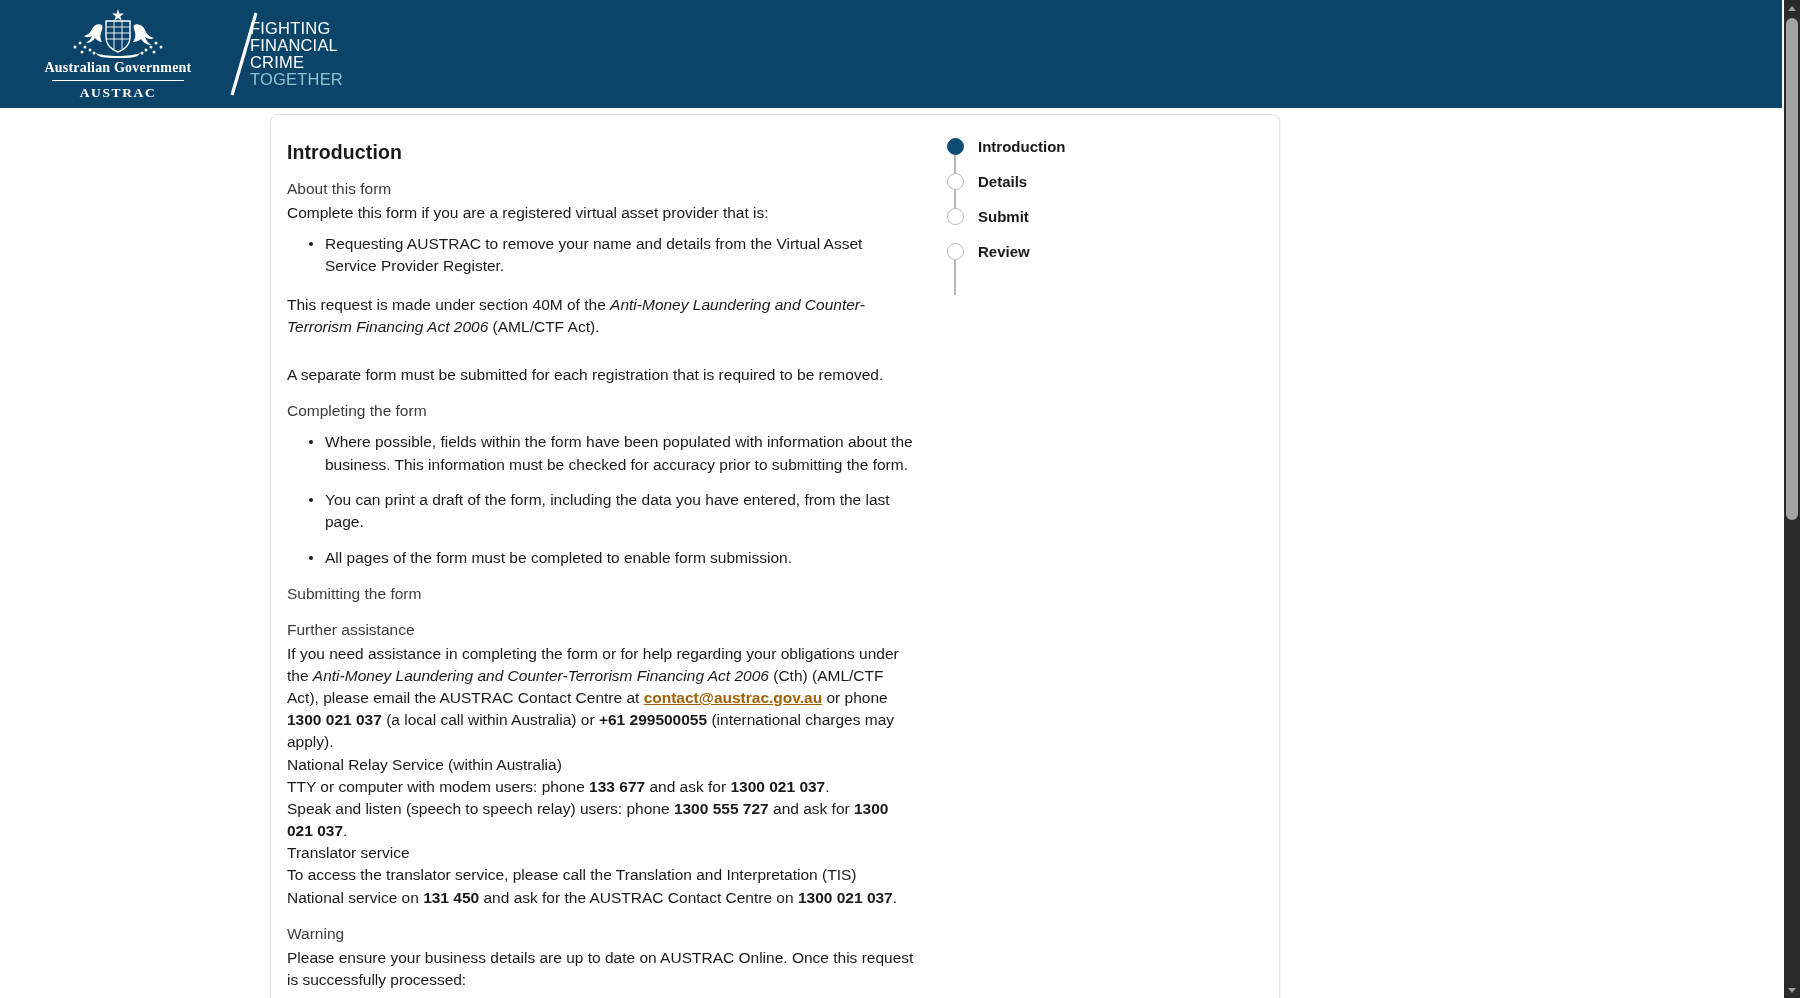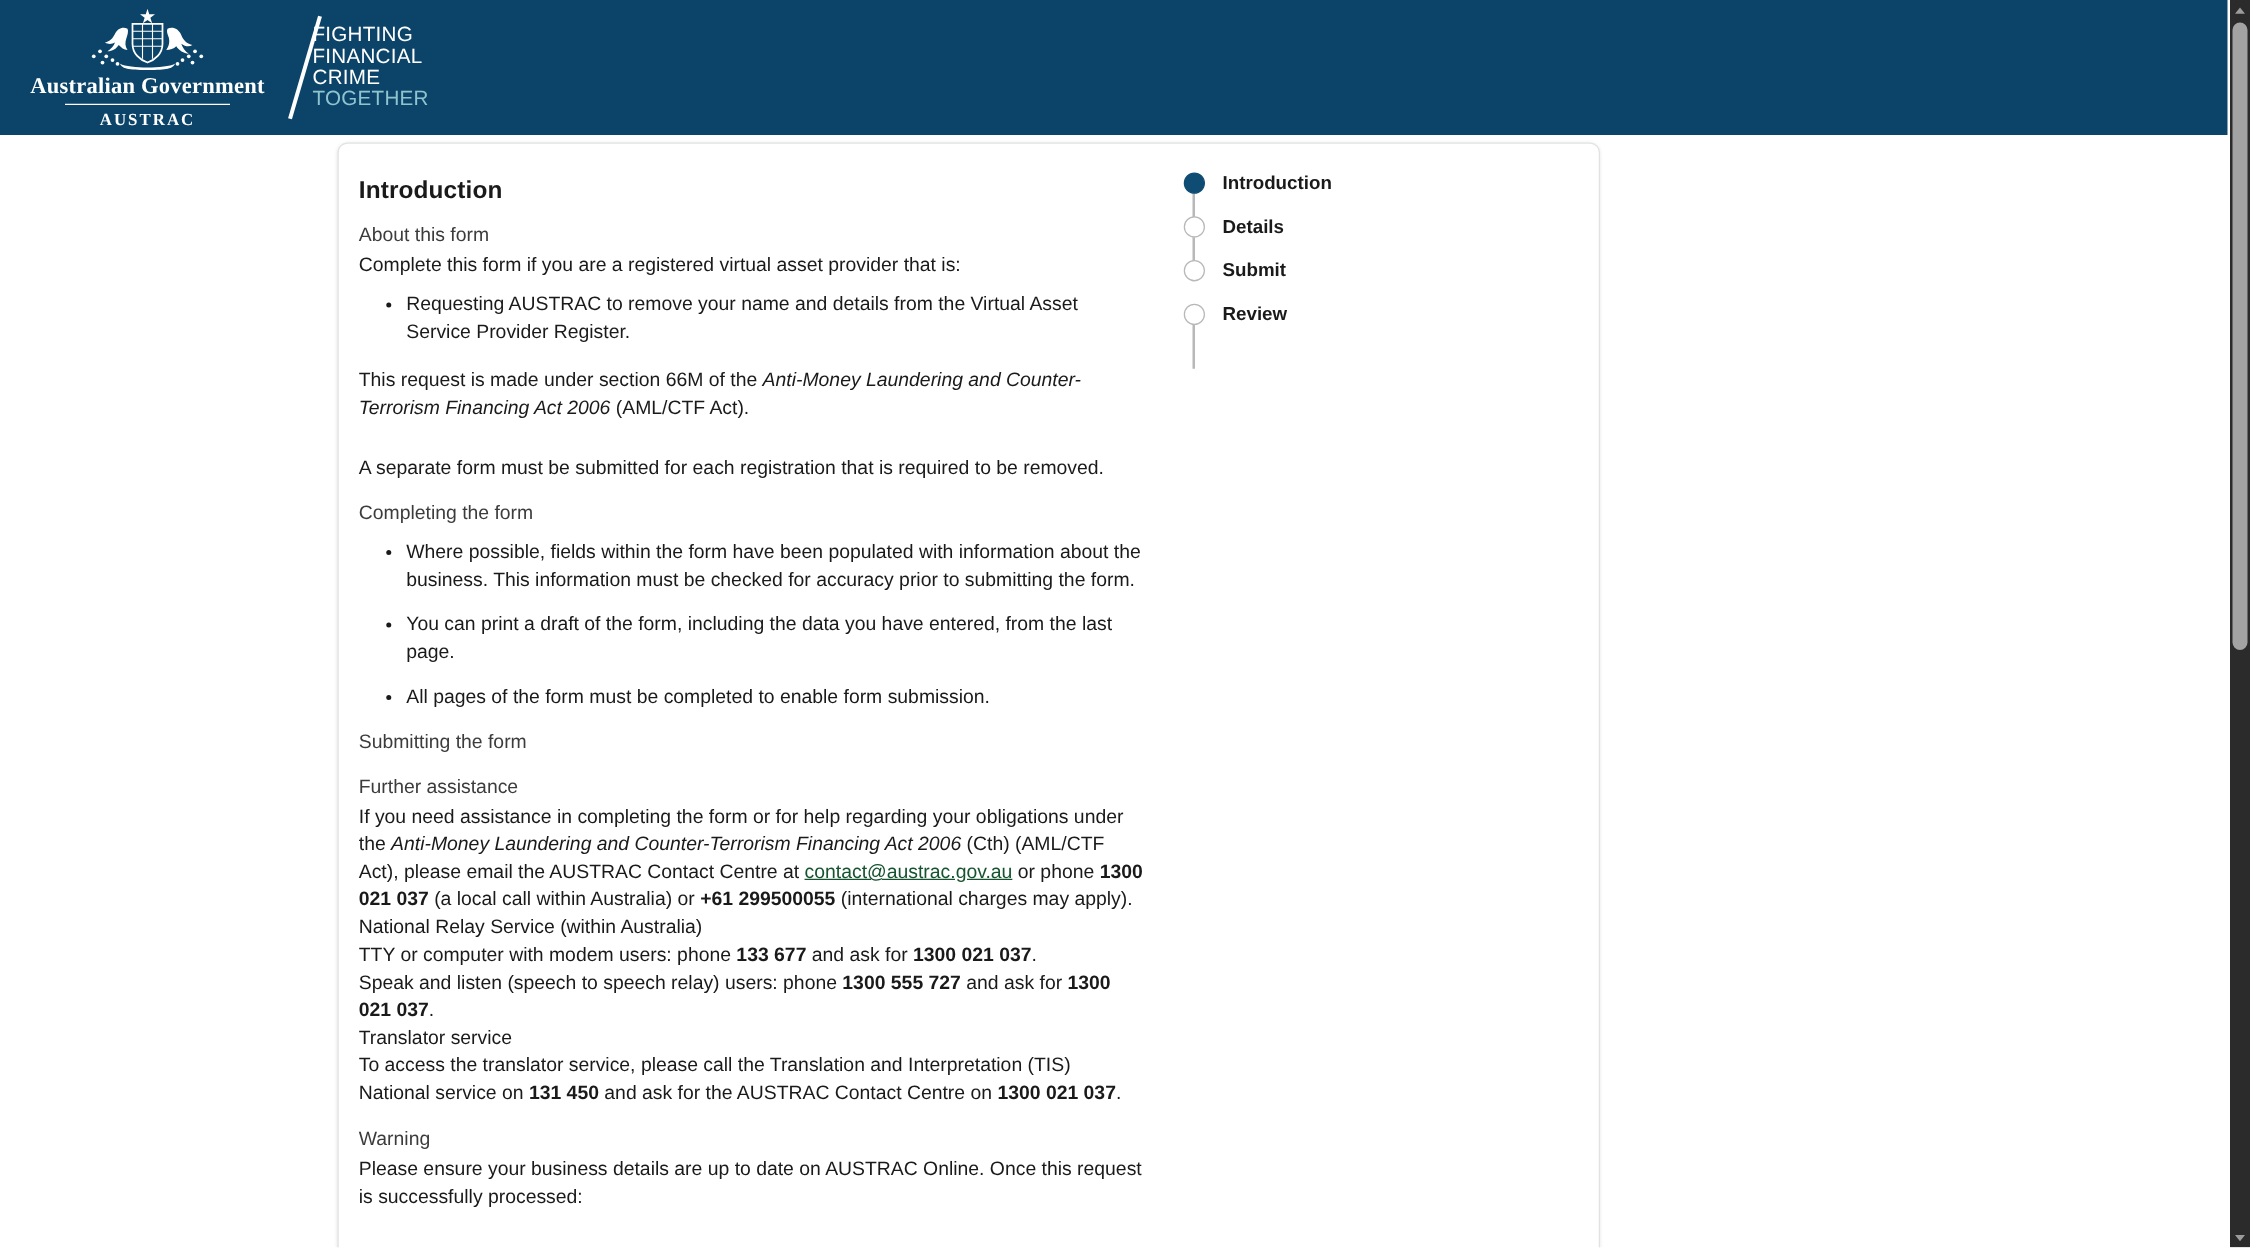--- a/index.html
+++ b/index.html
@@ -49,21 +49,21 @@
     flex-direction: column;
     align-items: center;
     color: #ffffff;
     width: 160px;
     margin-right: 22px;
   }
   .crest-svg { display: block; }
   .crest-gov {
     font-family: "Liberation Serif", serif;
     font-weight: bold;
-    font-size: 18px;
+    font-size: 14px;
     letter-spacing: 0.2px;
     margin-top: 1px;
     white-space: nowrap;
   }
   .crest-rule {
     width: 132px;
     height: 1px;
     background: #ffffff;
     margin: 4px 0 4px 0;
   }
@@ -179,22 +179,22 @@
     top: 9px;
     width: 4px; height: 4px;
     border-radius: 50%;
     background: #1a1a1a;
   }
   ul.bullets.tight li { margin-bottom: 13px; }
 
   em.legal { font-style: italic; }
   strong.num { font-weight: bold; }
   a.mail {
-    color: #14532d;
-    font-weight: normal;
+    color: #a16207;
+    font-weight: bold;
     text-decoration: underline;
   }
 
   
   .stepper {
     position: absolute;
     left: 672px;
     top: 22px;
     width: 280px;
   }
@@ -350,21 +350,21 @@
 
         <h1 class="section-title">Introduction</h1>
 
         <div class="subhead">About this form</div>
         <p class="para">Complete this form if you are a registered virtual asset provider that is:</p>
 
         <ul class="bullets">
           <li>Requesting AUSTRAC to remove your name and details from the Virtual Asset Service Provider Register.</li>
         </ul>
 
-        <p class="para spaced"><span>This request is made under section 66M of the </span><em class="legal">Anti-Money Laundering and Counter-Terrorism Financing Act 2006</em><span> (AML/CTF Act).</span></p>
+        <p class="para spaced"><span>This request is made under section 40M of the </span><em class="legal">Anti-Money Laundering and Counter-Terrorism Financing Act 2006</em><span> (AML/CTF Act).</span></p>
 
         <p class="para gap-above">A separate form must be submitted for each registration that is required to be removed.</p>
 
         <div class="subhead">Completing the form</div>
         <ul class="bullets tight">
           <li>Where possible, fields within the form have been populated with information about the business. This information must be checked for accuracy prior to submitting the form.</li>
           <li>You can print a draft of the form, including the data you have entered, from the last page.</li>
           <li>All pages of the form must be completed to enable form submission.</li>
         </ul>
 

